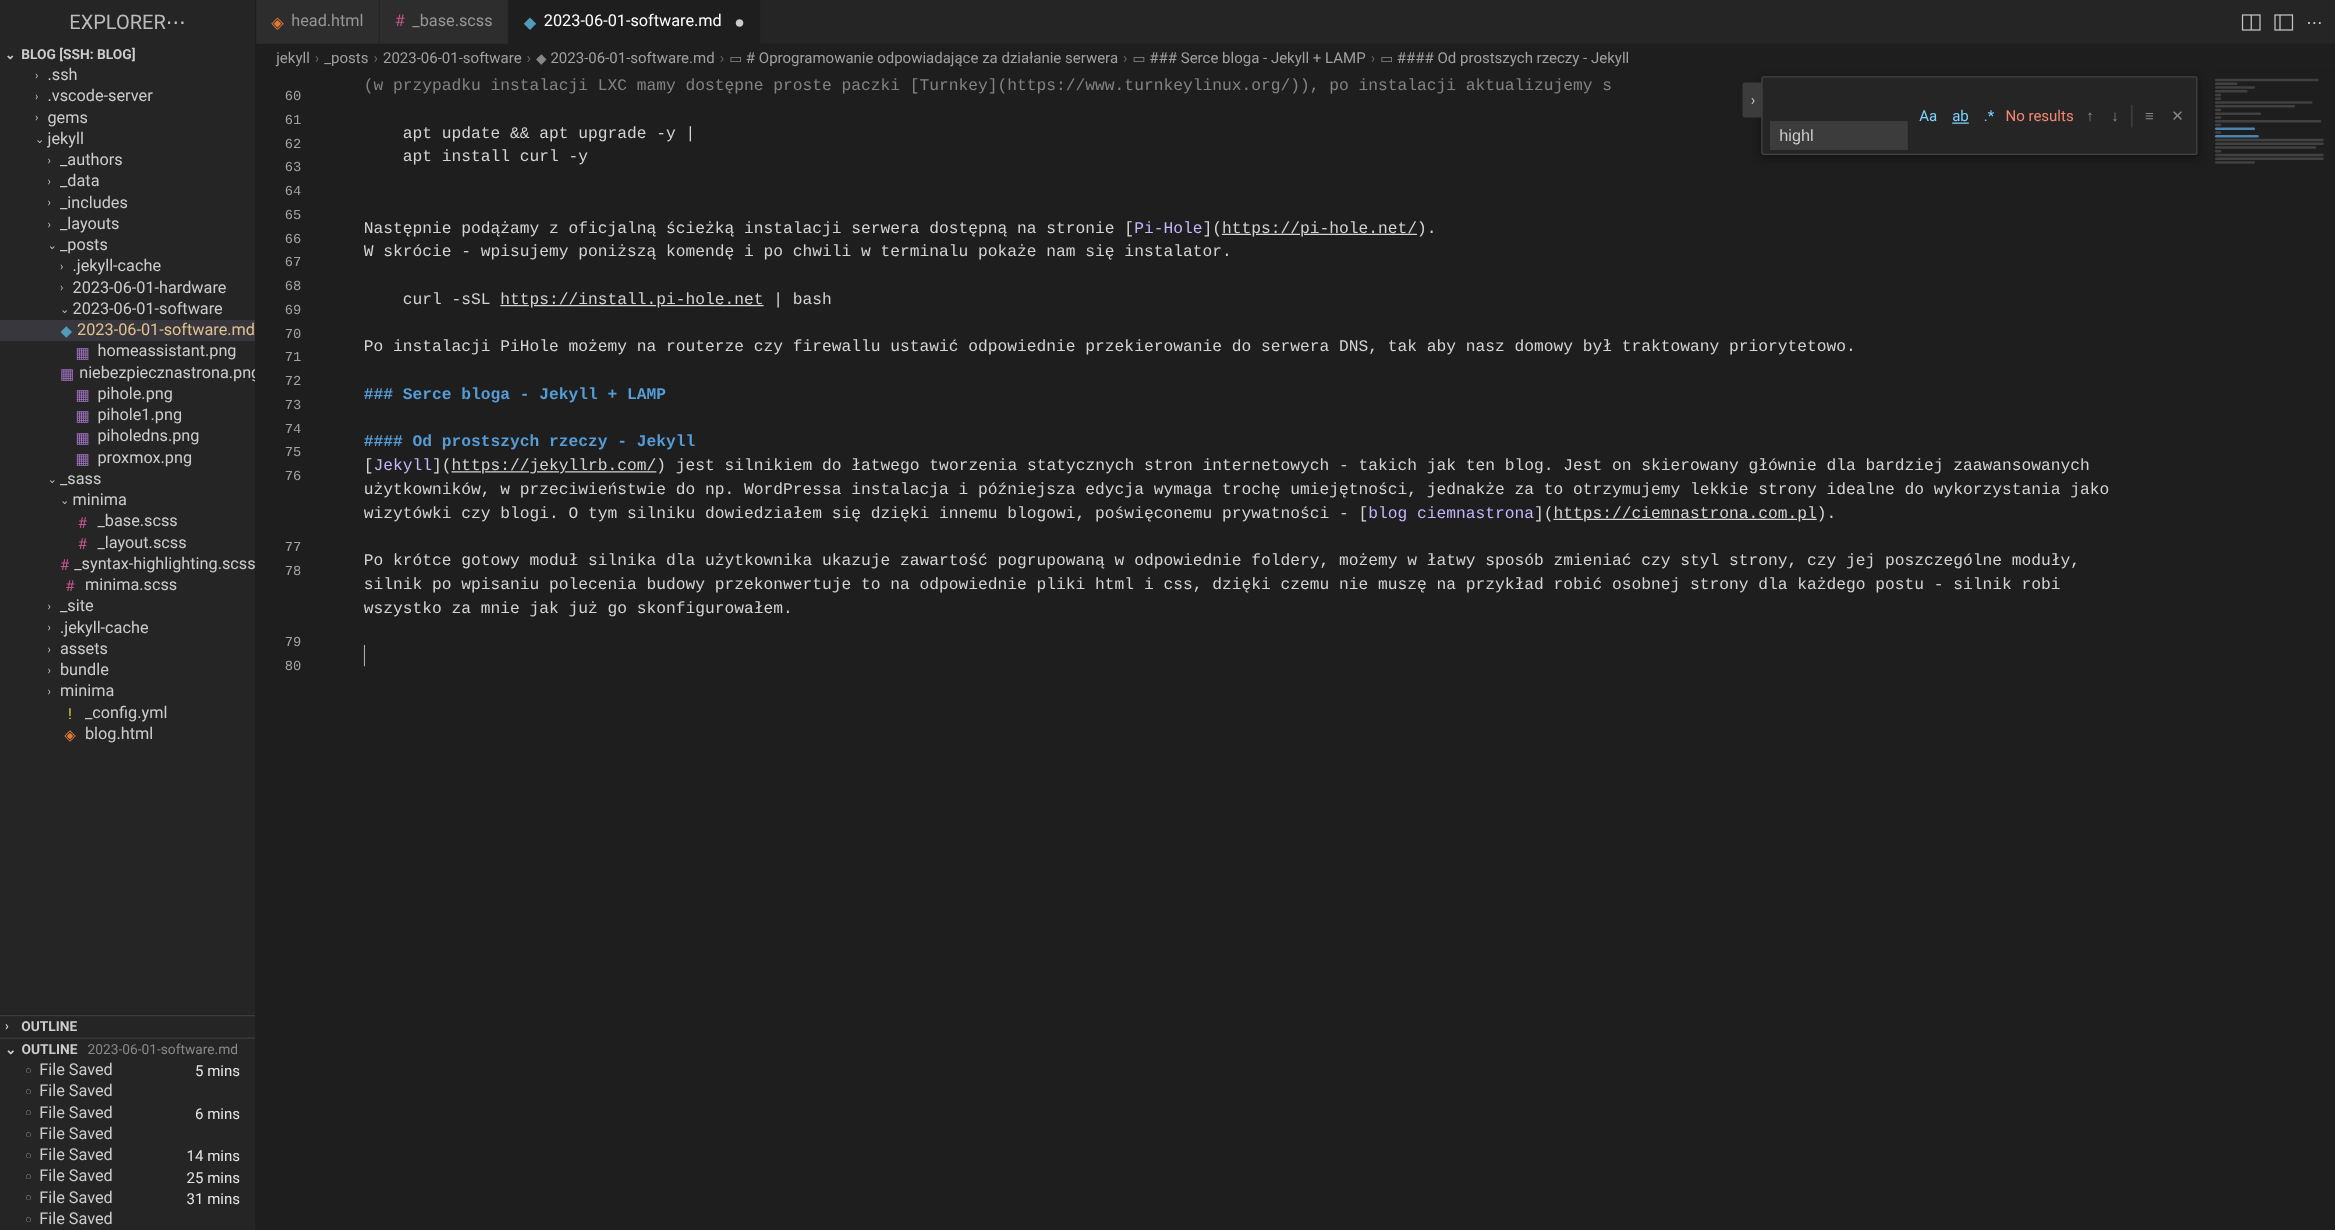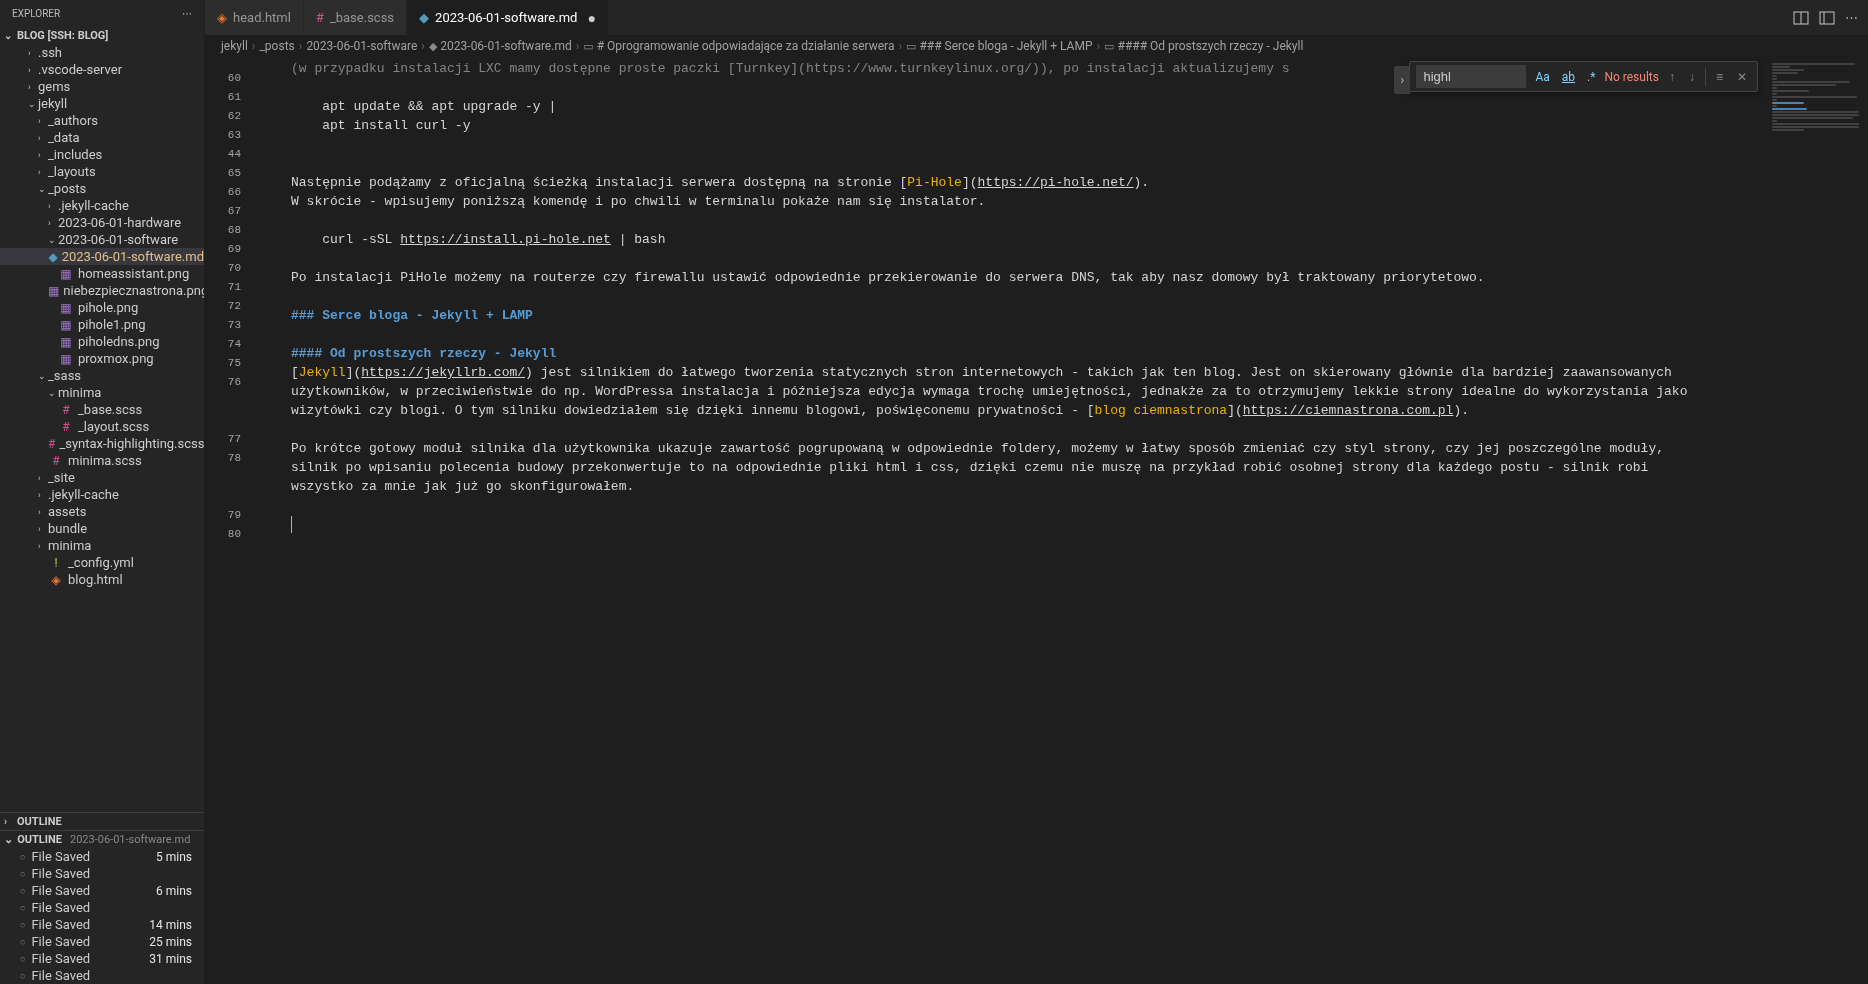--- a/index.html
+++ b/index.html
@@ -17,24 +17,24 @@
 .sidebar {
   width: 205px;
   background: #252526;
   border-right: 1px solid #1e1e1e;
   display: flex;
   flex-direction: column;
   overflow: hidden;
 }
 .sidebar-header {
   display: flex;
-  justify-content: space-between;
+  justify-content: center;
   align-items: center;
   padding: 8px 12px;
-  font-size: 10px;
+  font-size: 16px;
   color: #bbbbbb;
   text-transform: uppercase;
 }
 .sidebar-header .dots { cursor: pointer; color: #c5c5c5; }
 .section-title {
   display: flex;
   align-items: center;
   padding: 2px 4px;
   font-size: 11px;
   font-weight: 700;
@@ -108,34 +108,34 @@
 }
 .code {
   flex:1; font-family:"Consolas","Courier New",monospace; font-size:13px;
   line-height:19px; padding-top:2px; white-space:pre; color:#d4d4d4;
   overflow:hidden; position:relative;margin-left:36px;
 }
 .line { height:19px; }
 .tk-link-url { color:#d4d4d4; text-decoration:underline; }
 .tk-heading3 { color:#569cd6; font-weight:bold; }
 .tk-heading4 { color:#569cd6; font-weight:bold; }
-.tk-bracket-link { color:#eab308; }
+.tk-bracket-link { color:#c4b5fd; }
 .cursor-line::after {
   content:""; display:inline-block; width:1px; height:17px; background:#aeafad; vertical-align:middle;
 }
 
 .find-widget {
   position:absolute; top:4px; right:110px;
   background:#252526; border:1px solid #454545; border-radius:2px;
   display:flex; align-items:center; padding:3px 6px; gap:6px;
   font-size:12px; box-shadow:0 2px 8px rgba(0,0,0,0.4);
 }
 .find-widget input {
   background:#3c3c3c; border:1px solid #3c3c3c; color:#cccccc;
-  padding:3px 6px; width:110px; font-size:13px; outline:none;
+  padding:3px 6px; width:110px; font-size:13px; outline:none;margin-top:32px;
 }
 .find-widget .opt { cursor:pointer; color:#7dd3fc; padding:2px 3px; border-radius:3px; font-size:12px;}
 .find-widget .no-results { color:#f48771; }
 .find-widget .nav-btn { cursor:pointer; color:#888; padding:2px 4px;}
 .find-widget .divider { width:1px; height:18px; background:#454545; }
 
 .minimap {
   position:absolute; right:0; top:0; width:100px; height:160px;
   background:#1e1e1e; opacity:0.8; padding:6px 4px; overflow:hidden;
 }
@@ -427,21 +427,21 @@
         <span class="sep">›</span>
         <span><span class="bc-icon">▭</span> #### Od prostszych rzeczy - Jekyll</span>
       </div>
 
     <div class="editor-wrap">
       <div class="gutter" id="gutter">
           <div class="line">60</div>
           <div class="line">61</div>
           <div class="line">62</div>
           <div class="line">63</div>
-          <div class="line">44</div>
+          <div class="line">64</div>
           <div class="line">65</div>
           <div class="line">66</div>
           <div class="line">67</div>
           <div class="line">68</div>
           <div class="line">69</div>
           <div class="line">70</div>
           <div class="line">71</div>
           <div class="line">72</div>
           <div class="line">73</div>
           <div class="line">74</div>

